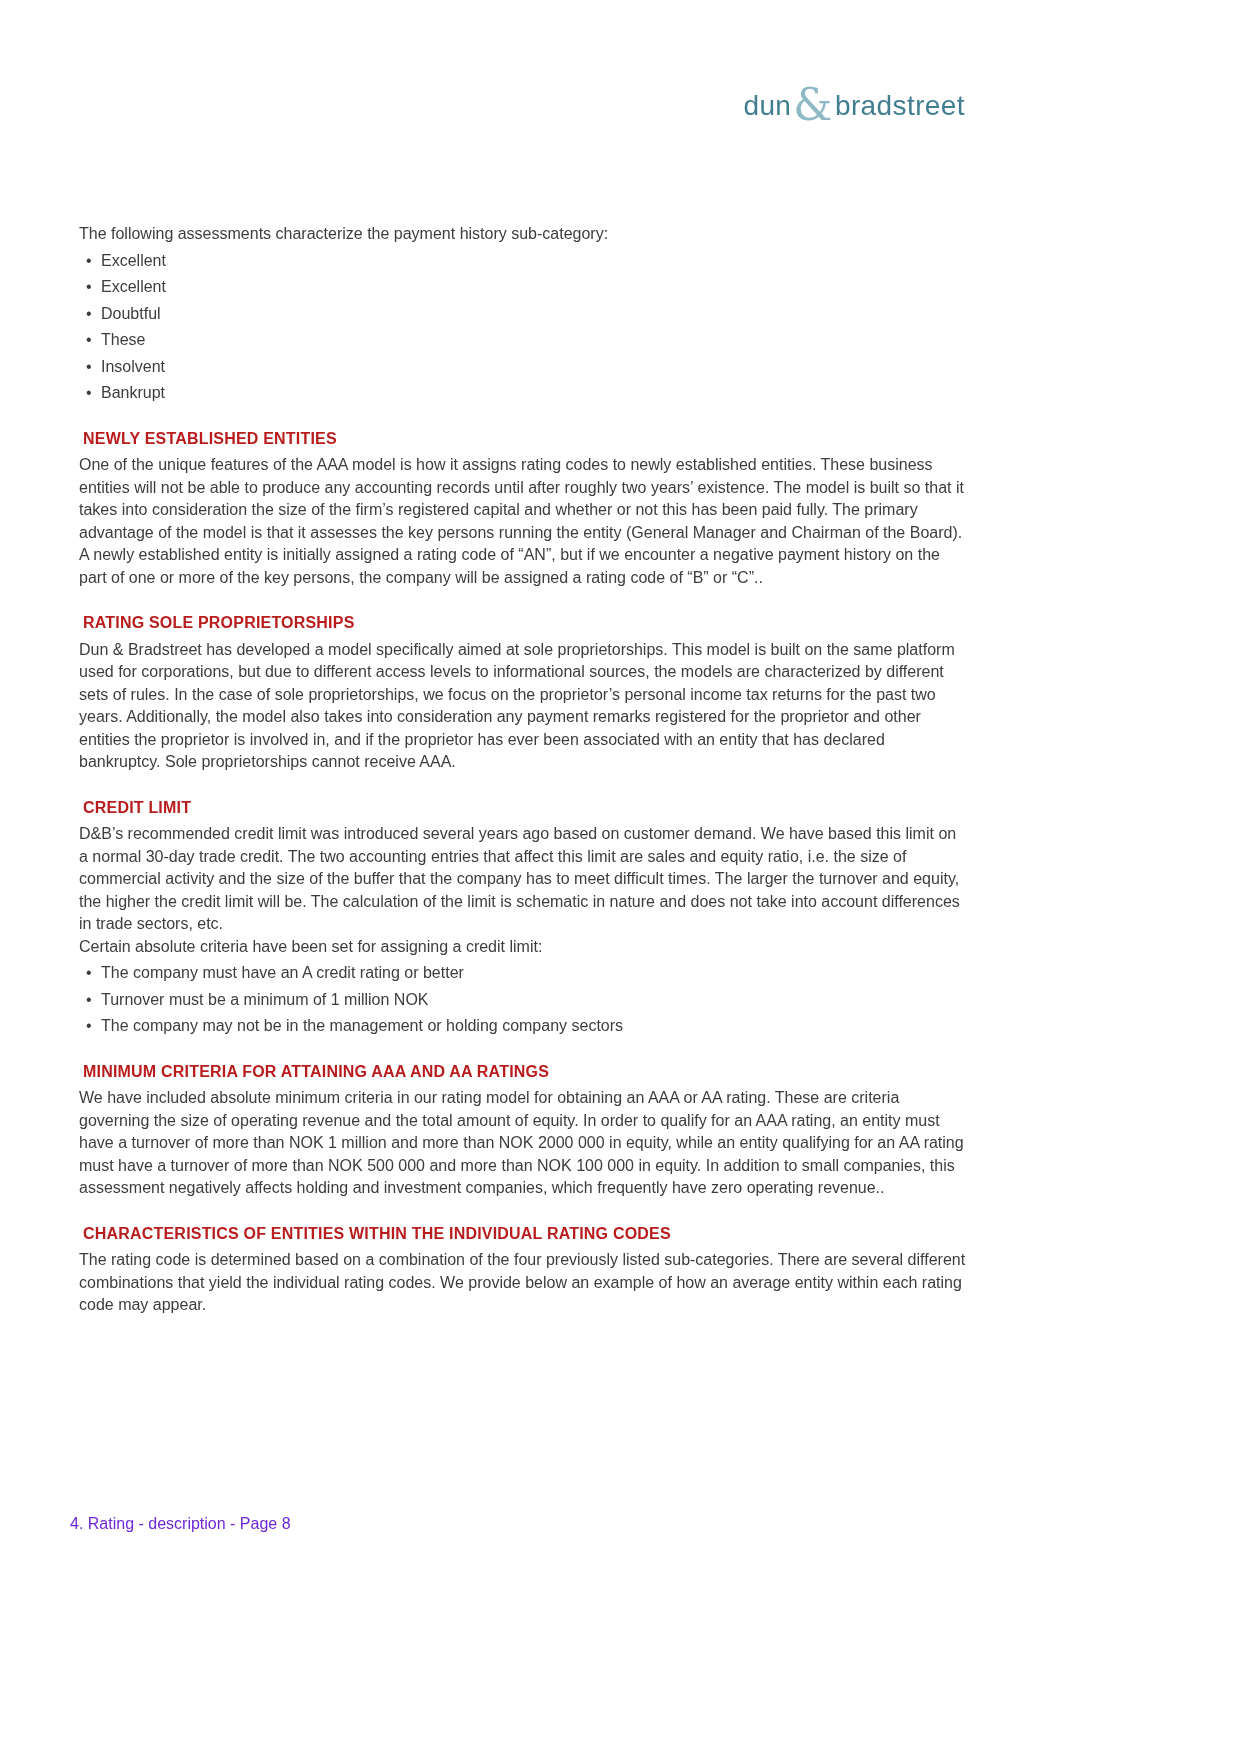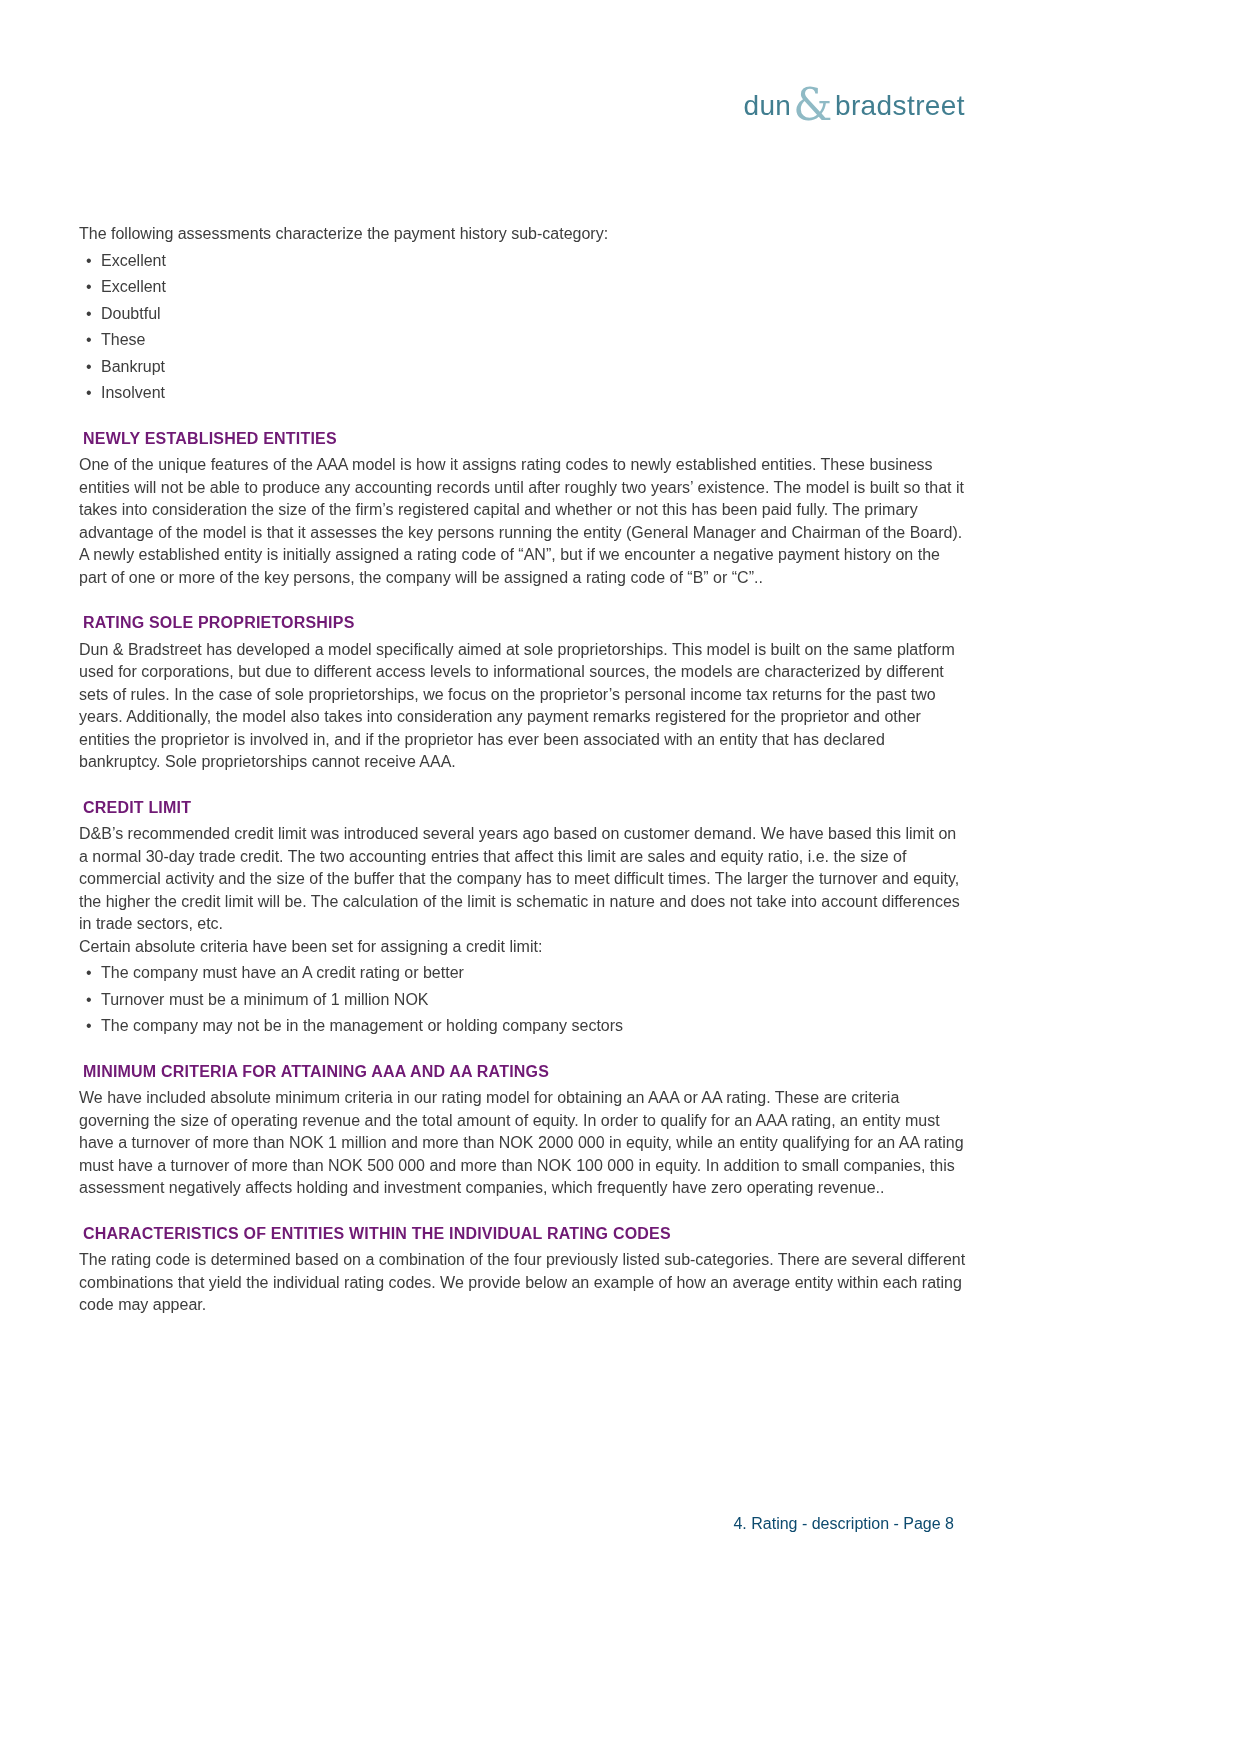--- a/index.html
+++ b/index.html
@@ -44,44 +44,44 @@
     left: 63px;
     top: 207px;
     width: 890px;
     font-size: 16px;
     line-height: 22.5px;
   }
   h2.sec {
     font-size: 16px;
     line-height: 22.5px;
     font-weight: bold;
-    color: #701a75;
+    color: #b91c1c;
     margin-top: 23px;
     letter-spacing: 0.2px;
   }
   .content p { margin: 0; }
   .gap { margin-top: 24px; }
   ul.blist { list-style: none; margin: 0; padding: 0; }
   ul.blist li { position: relative; padding-left: 18px; line-height: 22.5px; }
   ul.blist li::before {
     content: "\2022";
     position: absolute;
     left: 3px;
     top: 0;
     color: #3d3d3d;
   }
   .footer {
     position: absolute;
     top: 1497px;
-    left: 48px;
+    left: 54px;
     width: 890px;
-    text-align: right;
+    text-align: left;
     font-size: 16px;
     line-height: 22px;
-    color: #0c4a6e;
+    color: #6d28d9;
   }
 </style>
 </head>
 <body>
 
 <div class="page">
 
   <div class="logo">
     <span>dun</span>
       <span class="amp">&amp;</span>
@@ -89,22 +89,22 @@
   </div>
 
   <div class="content">
 
     <p>The following assessments characterize the payment history sub-category:</p>
     <ul class="blist">
       <li>Excellent</li>
       <li>Excellent</li>
       <li>Doubtful</li>
       <li>These</li>
+      <li>Insolvent</li>
       <li>Bankrupt</li>
-      <li>Insolvent</li>
     </ul>
 
     <h2 class="sec">NEWLY ESTABLISHED ENTITIES</h2>
     <p>One of the unique features of the AAA model is how it assigns rating codes to newly established entities. These business entities will not be able to produce any accounting records until after roughly two years’ existence. The model is built so that it takes into consideration the size of the firm’s registered capital and whether or not this has been paid fully. The primary advantage of the model is that it assesses the key persons running the entity (General Manager and Chairman of the Board). A newly established entity is initially assigned a rating code of “AN”, but if we encounter a negative payment history on the part of one or more of the key persons, the company will be assigned a rating code of “B” or “C”..</p>
 
     <h2 class="sec">RATING SOLE PROPRIETORSHIPS</h2>
     <p>Dun &amp; Bradstreet has developed a model specifically aimed at sole proprietorships. This model is built on the same platform used for corporations, but due to different access levels to informational sources, the models are characterized by different sets of rules. In the case of sole proprietorships, we focus on the proprietor’s personal income tax returns for the past two years. Additionally, the model also takes into consideration any payment remarks registered for the proprietor and other entities the proprietor is involved in, and if the proprietor has ever been associated with an entity that has declared bankruptcy. Sole proprietorships cannot receive AAA.</p>
 
     <h2 class="sec">CREDIT LIMIT</h2>
     <p>D&amp;B’s recommended credit limit was introduced several years ago based on customer demand. We have based this limit on a normal 30-day trade credit. The two accounting entries that affect this limit are sales and equity ratio, i.e. the size of commercial activity and the size of the buffer that the company has to meet difficult times. The larger the turnover and equity, the higher the credit limit will be. The calculation of the limit is schematic in nature and does not take into account differences in trade sectors, etc.</p>

